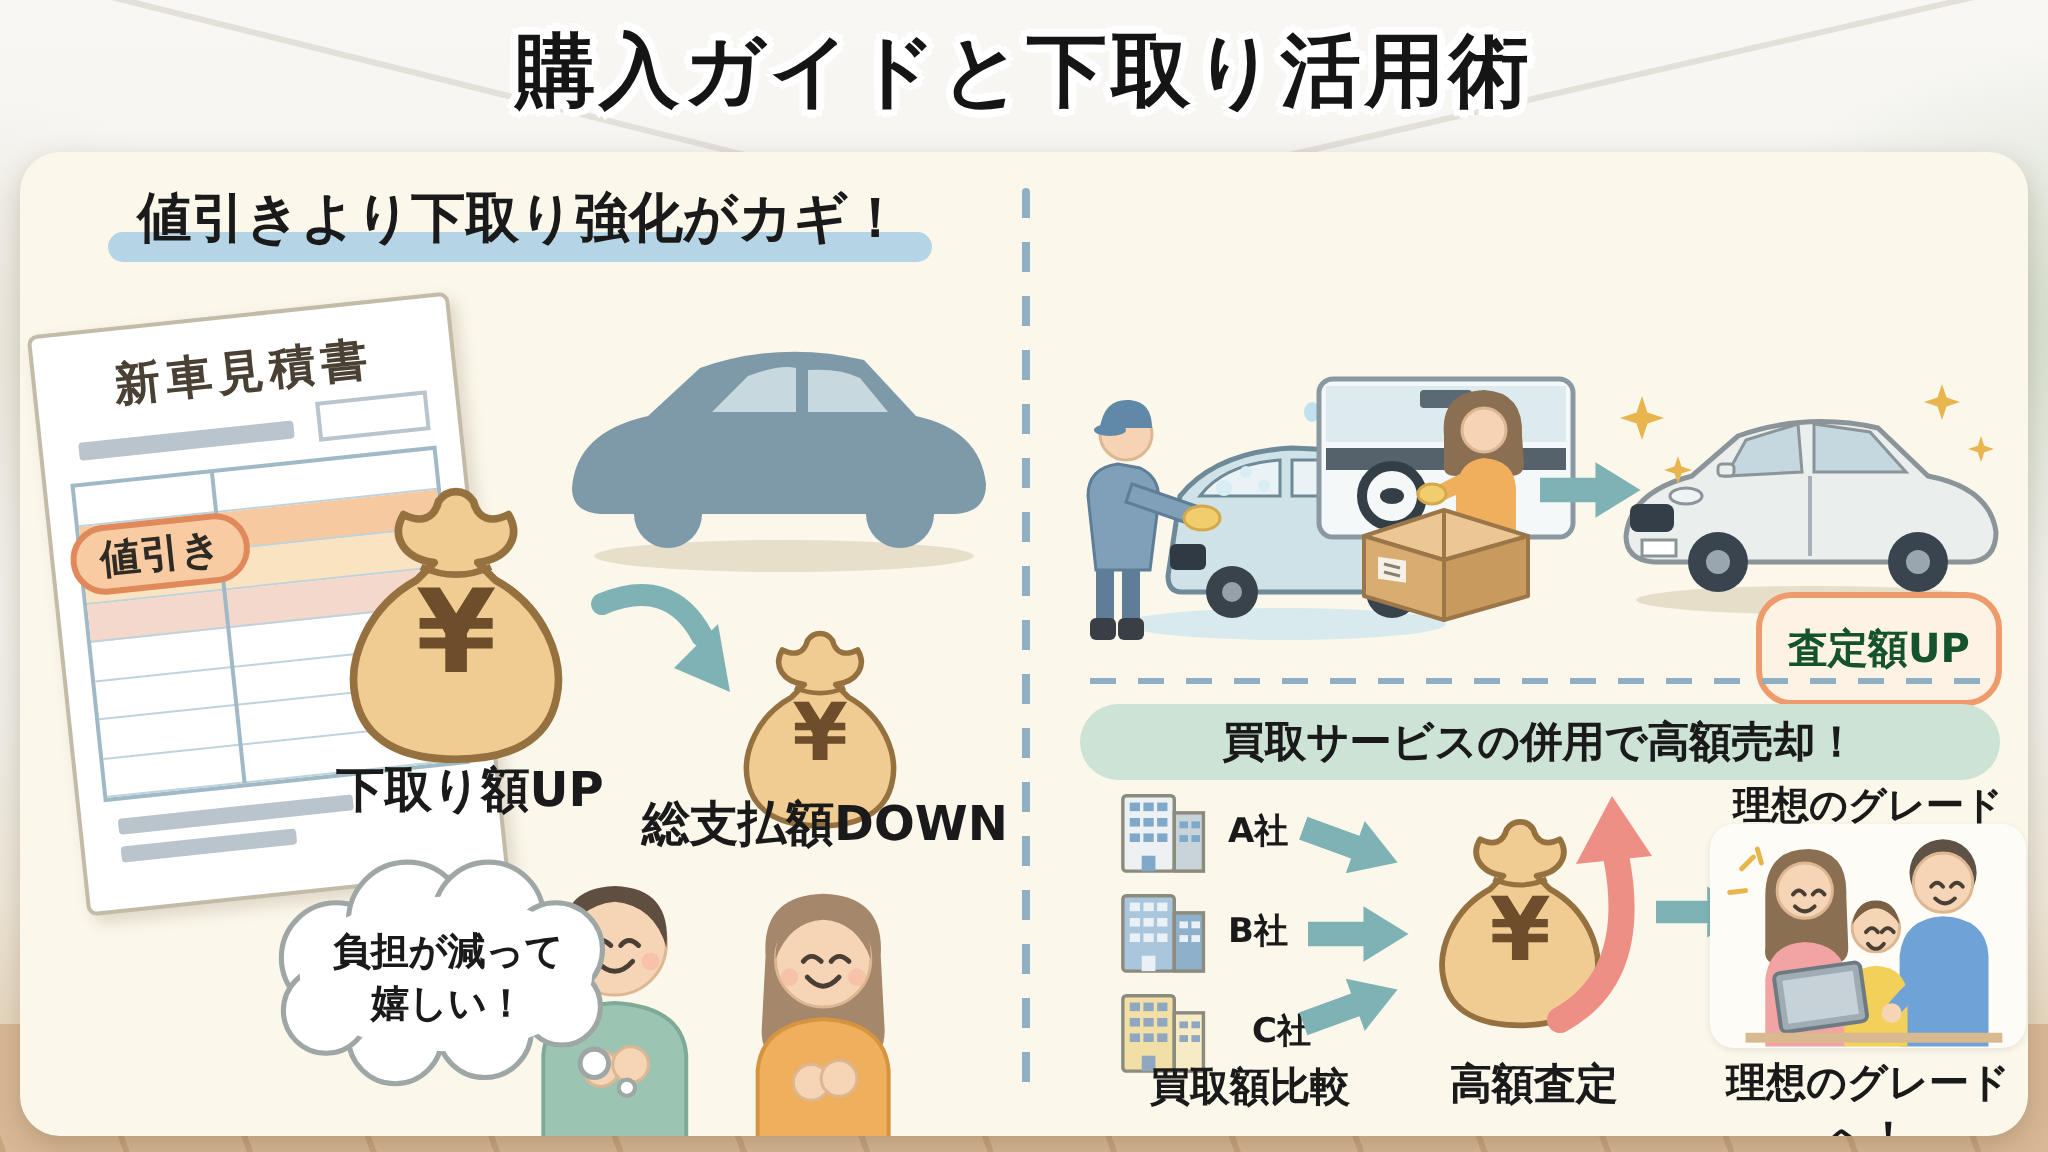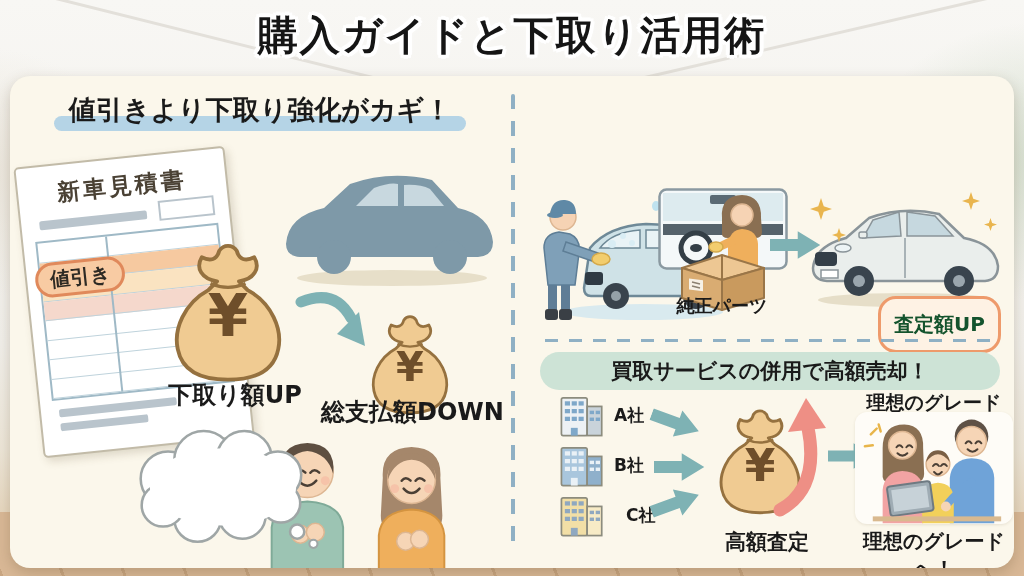--- a/index.html
+++ b/index.html
@@ -154,20 +154,24 @@
       <circle cx="153" cy="48" r="23"></circle>
         <circle cx="156" cy="76" r="19"></circle>
         <circle cx="118" cy="88" r="23"></circle>
       <circle cx="74" cy="91" r="23"></circle>
         <circle cx="40" cy="78" r="21"></circle>
     </g>
     <ellipse cx="99" cy="60" rx="72" ry="38" fill="#FFFFFF"></ellipse>
     <circle cx="172" cy="104" r="7" fill="#FFFFFF" stroke="#9FA6A6" stroke-width="2.5"></circle>
     <circle cx="188" cy="116" r="4" fill="#FFFFFF" stroke="#9FA6A6" stroke-width="2"></circle>
   </svg>
+  <div class="bubble-text">
+    <span>負担が減って</span><br>
+    <span>嬉しい！</span>
+  </div>
 
   <svg class="il" style="left:218px; top:360px;" width="258" height="134" viewBox="0 0 260 135">
     <path d="M44,135 L44,92 Q46,68 80,66 Q114,68 116,92 L116,135 Z" fill="#9CC4B3" stroke="#7FAA98" stroke-width="2"></path>
     <circle cx="80" cy="36" r="26" fill="#F6D5B6" stroke="#DDB692" stroke-width="1.5"></circle>
     <path d="M54,38 Q51,8 80,7 Q109,8 106,38 Q100,17 80,15 Q60,17 54,38 Z" fill="#5E4F41"></path>
     <path d="M69,37 q4,-5 9,0" fill="none" stroke="#4A3F35" stroke-width="2.5" stroke-linecap="round"></path>
     <path d="M83,37 q4,-5 9,0" fill="none" stroke="#4A3F35" stroke-width="2.5" stroke-linecap="round"></path>
     <path d="M71,45 q9,10 18,0" fill="none" stroke="#4A3F35" stroke-width="2.5" stroke-linecap="round"></path>
     <circle cx="62" cy="45" r="4.5" fill="#F5BCA4" opacity=".75"></circle>
       <circle cx="98" cy="45" r="4.5" fill="#F5BCA4" opacity=".75"></circle>
@@ -231,21 +235,20 @@
 
   <svg class="il" style="left:662px; top:172px;" width="100" height="64" viewBox="0 0 100 64">
     <polygon points="10,20 50,7 92,20 50,32" fill="#EDC793" stroke="#9A7648" stroke-width="2" stroke-linejoin="round"></polygon>
     <line x1="50" y1="7" x2="50" y2="32" stroke="#9A7648" stroke-width="2"></line>
     <polygon points="10,20 10,50 50,62 50,32" fill="#D9AC72" stroke="#9A7648" stroke-width="2" stroke-linejoin="round"></polygon>
     <polygon points="50,32 50,62 92,50 92,20" fill="#C99A5E" stroke="#9A7648" stroke-width="2" stroke-linejoin="round"></polygon>
     <rect x="17" y="28" width="14" height="11" fill="#F6F1E6" transform="skewY(8)"></rect>
     <line x1="20" y1="34" x2="28" y2="36" stroke="#8A8070" stroke-width="1.5"></line>
     <line x1="20" y1="38" x2="28" y2="40" stroke="#8A8070" stroke-width="1.5"></line>
   </svg>
-  <div class="label" style="left:652px; top:218px; width:120px; font-size:18px;">純正パーツ</div>
 
   <svg class="il" style="left:760px; top:152px;" width="52" height="34" viewBox="0 0 60 36">
     <polygon points="0,11 32,11 32,2 58,18 32,34 32,25 0,25" fill="#7EB2B4"></polygon>
   </svg>
 
   <svg class="il" style="left:790px; top:114px;" width="212" height="122" viewBox="0 0 210 122">
     <ellipse cx="105" cy="110" rx="88" ry="7" fill="#E6DEC8"></ellipse>
     <path d="M12,78 Q14,56 45,48 L68,28 Q102,16 138,24 L163,48 Q194,54 197,76 Q197,90 184,91 L26,91 Q12,90 12,78 Z" fill="#EAEEEC" stroke="#8A9499" stroke-width="2.5"></path>
     <polygon points="72,30 98,22 100,46 62,48" fill="#C6D8DF" stroke="#8A9499" stroke-width="1.5"></polygon>
     <polygon points="106,22 134,26 152,46 106,46" fill="#C6D8DF" stroke="#8A9499" stroke-width="1.5"></polygon>
@@ -339,20 +342,21 @@
           <rect x="24" y="28" width="6" height="5"></rect>
           <rect x="37" y="21" width="5" height="4"></rect>
           <rect x="44" y="21" width="5" height="4"></rect>
           <rect x="37" y="29" width="5" height="4"></rect>
           <rect x="44" y="29" width="5" height="4"></rect>
         </g>
       <rect x="15" y="41" width="8" height="9" fill="#8FA8C0"></rect>
     </svg>
     <span class="company-label">C社</span>
   </div>
+  <div class="label" style="left:540px; top:454px; width:150px; font-size:20px;">買取額比較</div>
 
   <svg class="il rot20" style="left:640px; top:330px;" width="52" height="34" viewBox="0 0 60 36">
       <polygon points="0,11 32,11 32,2 58,18 32,34 32,25 0,25" fill="#7EB2B4"></polygon>
     </svg>
   <svg class="il" style="left:644px; top:374px;" width="52" height="34" viewBox="0 0 60 36">
       <polygon points="0,11 32,11 32,2 58,18 32,34 32,25 0,25" fill="#7EB2B4"></polygon>
     </svg>
   <svg class="il rotm20" style="left:640px; top:410px;" width="52" height="34" viewBox="0 0 60 36">
       <polygon points="0,11 32,11 32,2 58,18 32,34 32,25 0,25" fill="#7EB2B4"></polygon>
     </svg>

